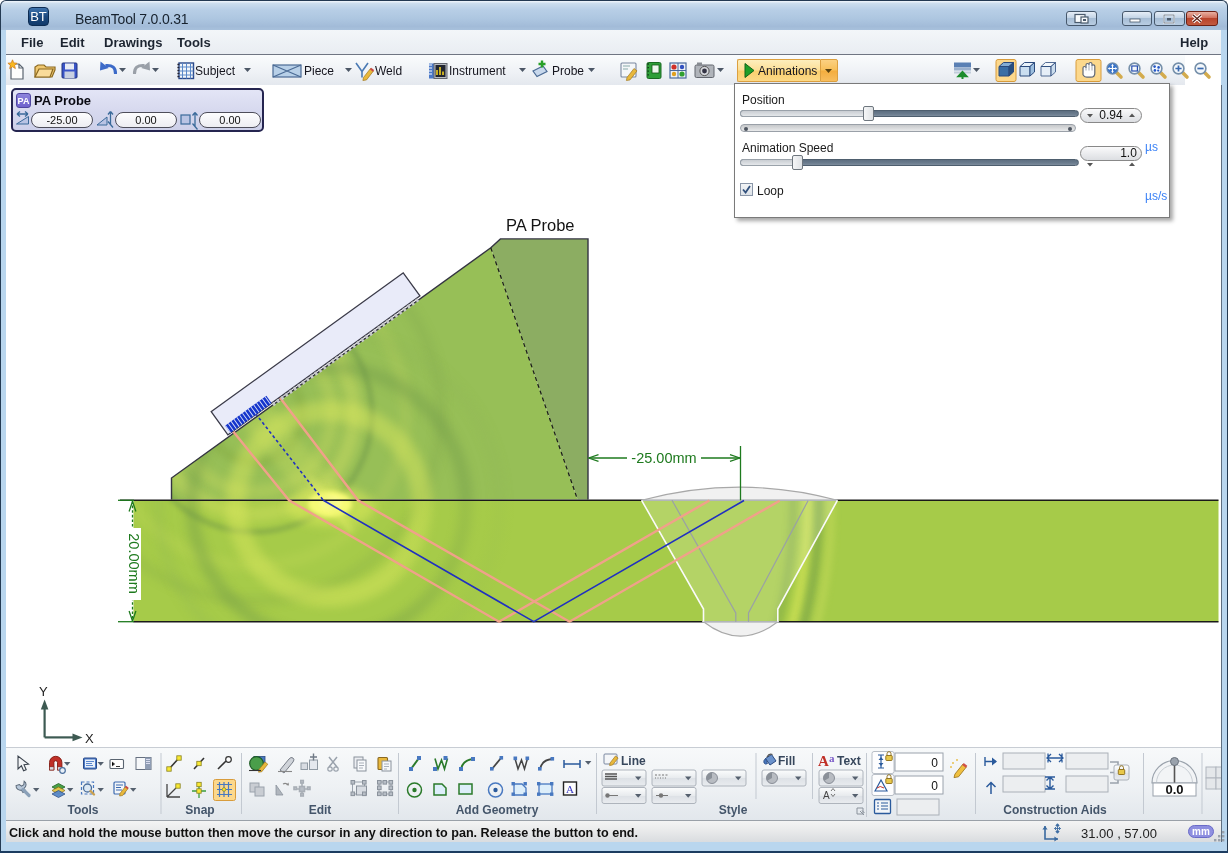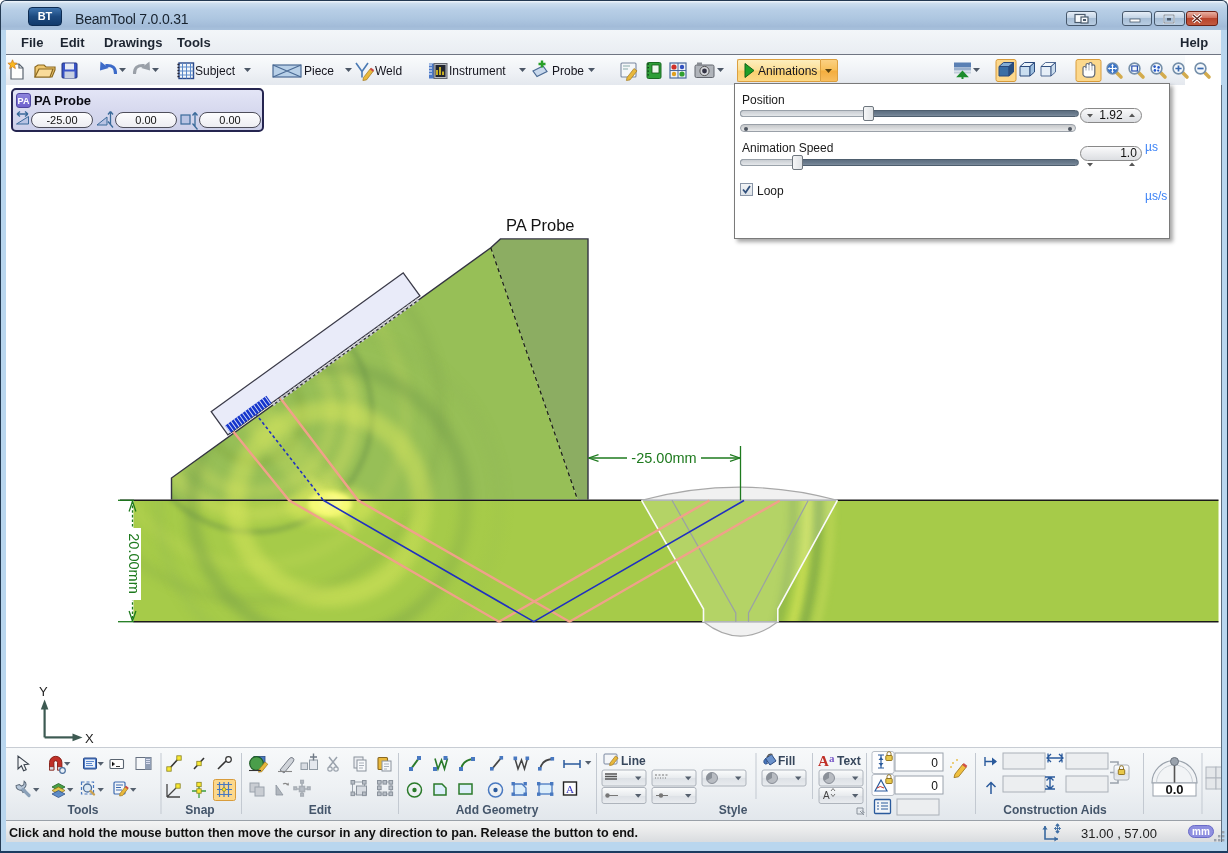--- a/index.html
+++ b/index.html
@@ -5,23 +5,23 @@
 html,body{margin:0;padding:0;}
 body{width:1228px;height:853px;position:relative;overflow:hidden;background:#fff;
   font-family:"Liberation Sans",sans-serif;-webkit-font-smoothing:antialiased;}
 .abs{position:absolute;}
 
 #titlebar{left:0;top:0;width:1228px;height:30px;
   background:linear-gradient(180deg,#f2f7fc 0%,#cbdded 9%,#b7cee6 32%,#adc6e0 62%,#a2bbd8 88%,#a8c1dc 100%);
   border-top:1px solid #243a52;border-left:1px solid #243a52;border-right:1px solid #243a52;
   border-radius:6px 6px 0 0;box-sizing:border-box;}
 #titlebar .tt{left:57px;top:10px;font-size:14px;color:#17222e;letter-spacing:-0.2px;margin-left:17px;}
-#bticon{left:27px;top:6px;width:34px;height:19px;border-radius:4px;
+#bticon{left:27px;top:6px;width:21px;height:19px;border-radius:4px;
   background:linear-gradient(180deg,#3f74ae 0%,#1d4a80 50%,#123a6a 100%);
-  border:1px solid #0d2c52;box-sizing:border-box;color:#fff;font-size:11px;font-weight:bold;
+  border:1px solid #0d2c52;box-sizing:border-box;color:#fff;font-size:13px;font-weight:normal;
   text-align:center;line-height:17px;letter-spacing:0;}
 .winbtn{top:11px;height:15px;border-radius:3px;border:1px solid #46586c;box-sizing:border-box;
   background:linear-gradient(180deg,#e6eef7 0%,#c3d4e6 45%,#a7bed6 50%,#b9cde2 100%);}
 #wb1{left:1066px;width:31px;}
 #wbmin{left:1122px;width:30px;}
 #wbmax{left:1154px;width:31px;}
 #wbclose{left:1186px;width:32px;
   background:linear-gradient(180deg,#e8b0a2 0%,#d1705c 45%,#b8442c 50%,#c25a40 100%);
   border:1px solid #6e2014;}
 
@@ -52,21 +52,21 @@
   background:linear-gradient(180deg,#e3e5f6 0%,#d6d8ee 55%,#cdd0e9 100%);
   border:2px solid #252550;border-radius:5px;text-decoration:underline;}
 #paprobe .badge{left:3px;top:3px;width:15px;height:15px;border-radius:3px;
   background:linear-gradient(180deg,#8d84dd 0%,#6e62cc 100%);border:1px solid #4f46a0;
   color:#fff;font-size:9px;font-weight:bold;text-align:center;line-height:14px;box-sizing:border-box;}
 #paprobe .t{left:21px;top:3px;font-size:13px;font-weight:bold;color:#090912;}
 .pill{position:absolute;height:16px;border:1px solid #4e4e5a;border-radius:8px;box-sizing:border-box;
   background:linear-gradient(180deg,#fdfdfe 0%,#ededf2 100%);
   font-size:11px;color:#111;text-align:center;line-height:14px;}
 
-#animpanel{left:734px;top:83px;width:436px;height:156px;background:#fff;
+#animpanel{left:734px;top:83px;width:436px;height:135px;background:#fff;
   border:1px solid #7a7a7a;box-sizing:border-box;box-shadow:3px 3px 4px rgba(0,0,0,0.35);}
 #animpanel .lab{position:absolute;font-size:12px;color:#1a1a1a;}
 .sl-track{position:absolute;height:7px;border-radius:3.5px;
   background:linear-gradient(180deg,#5d6e80 0%,#6b7c8e 60%,#7d8c9c 100%);border:1px solid #4e5e6e;box-sizing:border-box;}
 .sl-left{position:absolute;height:7px;border-radius:3.5px 0 0 3.5px;
   background:linear-gradient(180deg,#c9cdd2 0%,#e4e7ea 100%);border:1px solid #9aa2aa;border-right:none;box-sizing:border-box;}
 .sl-thumb{position:absolute;width:11px;height:15px;border-radius:2px;
   background:linear-gradient(90deg,#f5f6f7 0%,#dfe2e5 100%);border:1px solid #6e767e;box-sizing:border-box;}
 .spin{position:absolute;width:62px;height:15px;border:1px solid #888;border-radius:7.5px;box-sizing:border-box;
   background:linear-gradient(180deg,#fafafb 0%,#dcdee2 100%);font-size:12px;color:#111;text-align:center;line-height:13px;}
@@ -711,21 +711,21 @@
 </div>
 
 <div id="animpanel" class="abs">
   <div class="lab" style="left:7px;top:9px;">Position</div>
   <div class="lab" style="left:7px;top:57px;">Animation Speed</div>
   <div class="lab" style="left:22px;top:100px;">Loop</div>
 
   <div class="sl-track" style="left:5px;top:26px;width:339px;"></div>
   <div class="sl-left" style="left:5px;top:26px;width:128px;"></div>
   <div class="sl-thumb" style="left:128px;top:22px;"></div>
-  <div class="spin" style="left:345px;top:24px;">1.92</div>
+  <div class="spin" style="left:345px;top:24px;">0.94</div>
   <svg class="abs" style="left:345px;top:24px" width="62" height="15">
       <path d="M7,6 l3,3.5 l3,-3.5 Z" fill="#555"></path>
       <path d="M49,9 l3,-3.5 l3,3.5 Z" fill="#555"></path>
     </svg>
   <div class="unit" style="left:410px;top:26px;">µs</div>
 
   <div class="abs" style="left:5px;top:40px;width:336px;height:8px;border:1px solid #9aa0a8;border-radius:4px;background:linear-gradient(180deg,#c6c8ca,#e9eaeb);box-sizing:border-box;"></div>
   <div class="abs" style="left:9px;top:42.5px;width:4px;height:4px;border-radius:2px;background:#4e5560;"></div>
   <div class="abs" style="left:333px;top:42.5px;width:4px;height:4px;border-radius:2px;background:#4e5560;"></div>
 

